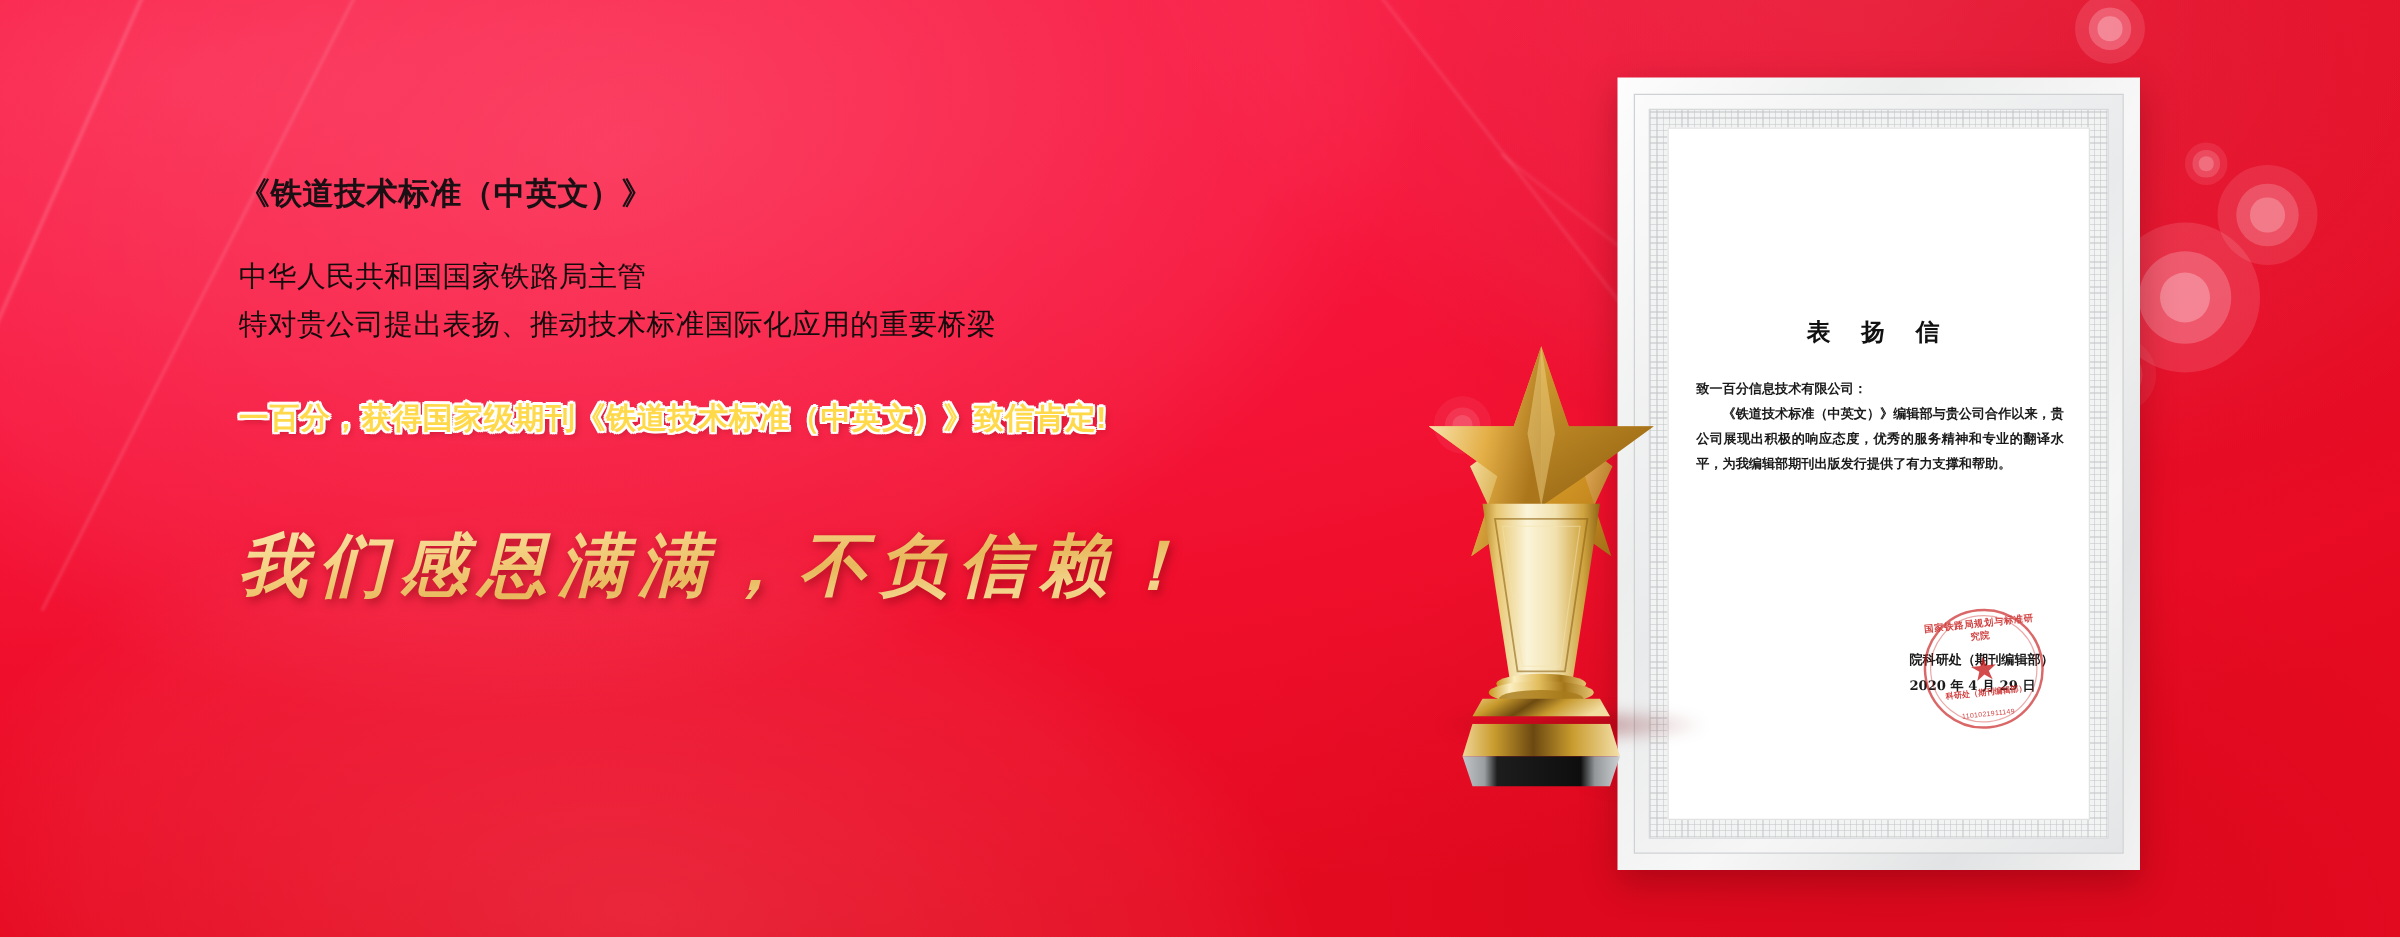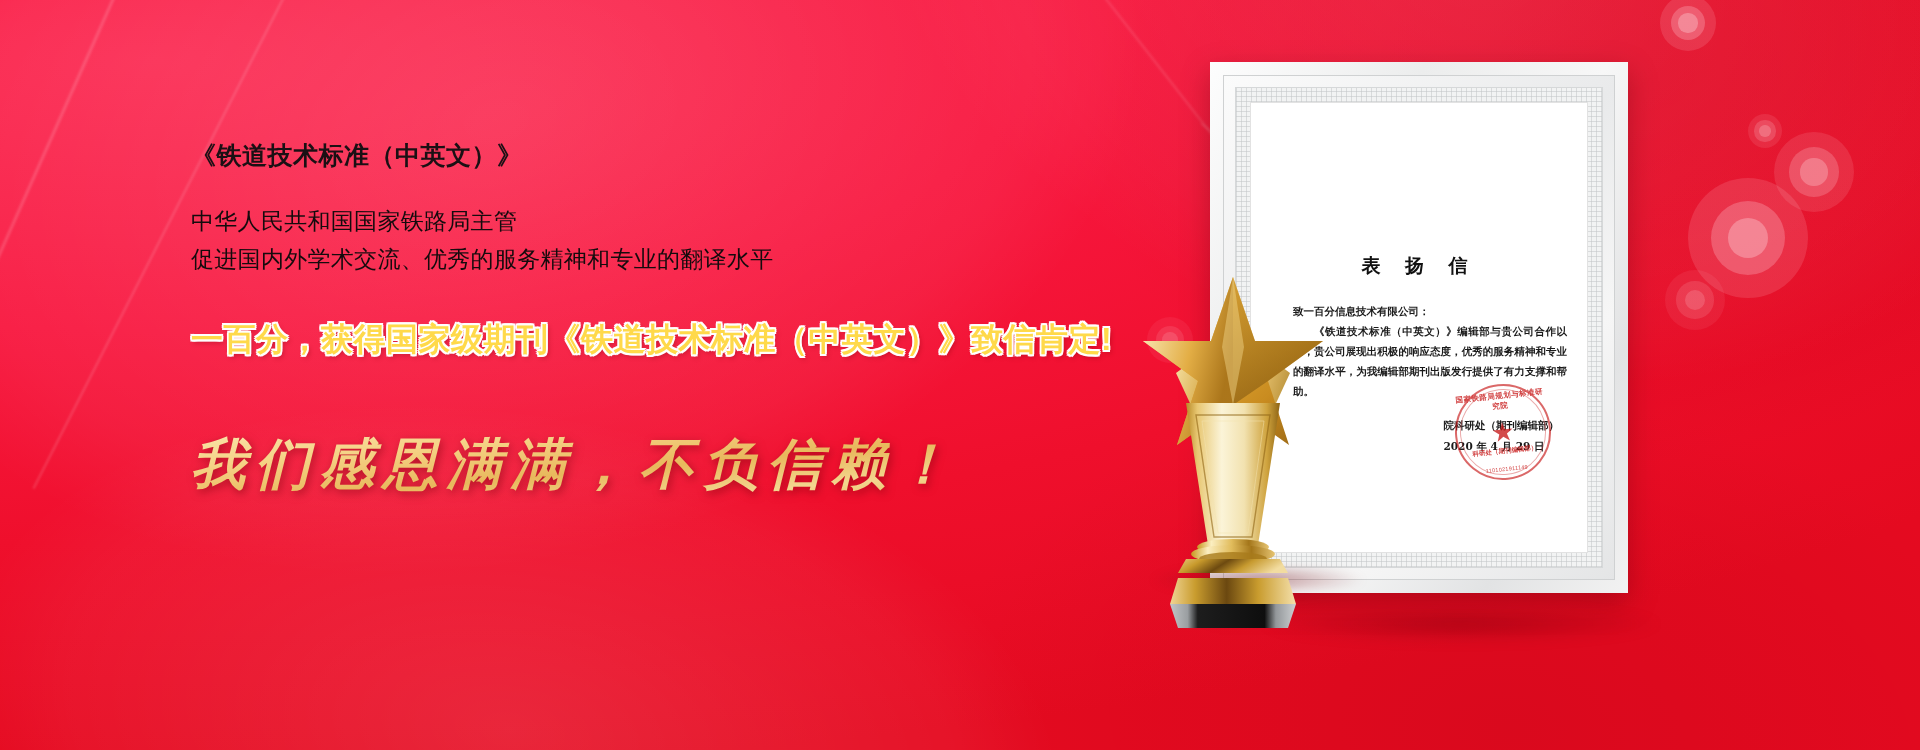--- a/index.html
+++ b/index.html
@@ -53,21 +53,21 @@
   .journal-title{
     font-size:25px;font-weight:bold;color:#1a1014;letter-spacing:.5px;
     line-height:1.2;white-space:nowrap;
   }
   .desc{margin-top:32px;}
   .desc-line{
     font-size:23px;color:#140b0d;line-height:38px;white-space:nowrap;
     letter-spacing:.3px;
   }
   .headline{
-    margin-top:40px;font-size:32px;font-weight:bold;white-space:nowrap;
+    margin-top:40px;font-size:24px;font-weight:bold;white-space:nowrap;
     color:#ffd94a;letter-spacing:.5px;
     text-shadow:
       -1.6px -1.6px 0 #fff, 1.6px -1.6px 0 #fff,
       -1.6px  1.6px 0 #fff, 1.6px  1.6px 0 #fff,
        0 -1.8px 0 #fff, 0 1.8px 0 #fff,
       -1.8px 0 0 #fff, 1.8px 0 0 #fff,
        2px 3px 5px rgba(120,0,10,.45);
   }
   .calligraphy{
     margin-top:66px;font-size:55px;font-weight:bold;white-space:nowrap;
@@ -78,21 +78,21 @@
     color:transparent;-webkit-text-fill-color:transparent;
     filter:drop-shadow(2px 3px 4px rgba(110,0,8,.5));
   }
   
   .cert-shadow{
     position:absolute;left:1180px;top:598px;width:560px;height:52px;border-radius:50%;
     background:radial-gradient(closest-side, rgba(120,0,10,.40), rgba(120,0,10,0) 72%);
     filter:blur(6px);
   }
   .certificate{
-    position:absolute;left:1210px;top:62px;width:418px;height:531px;
+    position:absolute;left:1294px;top:62px;width:418px;height:634px;
     background:linear-gradient(120deg,#fdfdfd 0%,#eceded 30%,#f7f7f7 55%,#e2e3e4 80%,#f2f2f2 100%);
     box-shadow:0 10px 26px rgba(90,0,8,.35);
     padding:0;box-sizing:border-box;
   }
   .frame-bevel{
     position:absolute;inset:13px;
     border:1px solid #cfd1d2;
     background:linear-gradient(135deg,#fbfbfb,#e9eaeb 45%,#f6f6f6 70%,#e4e5e6);
     box-sizing:border-box;
   }
@@ -106,21 +106,21 @@
   }
   .cert-paper{
     position:absolute;inset:40px;background:#fff;border:1px solid #e2e2e2;
     box-sizing:border-box;overflow:hidden;
   }
   .cert-heading{
     position:absolute;left:0;right:0;top:150px;text-align:center;
     font-family:"DejaVu Serif","Liberation Serif",serif;
     font-size:19px;font-weight:bold;color:#111;letter-spacing:9px;
   }
-  .cert-body{position:absolute;left:22px;right:20px;top:198px;margin-left:20px;}
+  .cert-body{position:absolute;left:22px;right:20px;top:198px;}
   .cert-salutation{
     font-family:"DejaVu Serif","Liberation Serif",serif;
     font-size:10.5px;color:#1a1a1a;line-height:20px;font-weight:bold;
   }
   .cert-para{
     font-family:"DejaVu Serif","Liberation Serif",serif;
     font-size:10.5px;color:#1a1a1a;line-height:20px;text-indent:21px;
     text-align:justify;font-weight:bold;
   }
   .cert-sign{
@@ -200,21 +200,21 @@
         <div class="ring" style="width: 28.52px; height: 28.52px; background: rgba(255, 205, 214, 0.125);"></div>
         <div class="ring" style="width: 15.64px; height: 15.64px; background: rgba(255, 222, 228, 0.153);"></div>
       </div>
     </div>
 
   <div class="copy">
     <div class="journal-title">《铁道技术标准（中英文）》</div>
 
     <div class="desc">
       <div class="desc-line">中华人民共和国国家铁路局主管</div>
-      <div class="desc-line">促进国内外学术交流、优秀的服务精神和专业的翻译水平</div>
+      <div class="desc-line">特对贵公司提出表扬、推动技术标准国际化应用的重要桥梁</div>
     </div>
 
     <div class="headline">一百分，获得国家级期刊《铁道技术标准（中英文）》致信肯定!</div>
 
     <div class="calligraphy">我们感恩满满，不负信赖！</div>
   </div>
 
   <div class="cert-shadow"></div>
   <div class="certificate">
     <div class="frame-bevel"></div>

